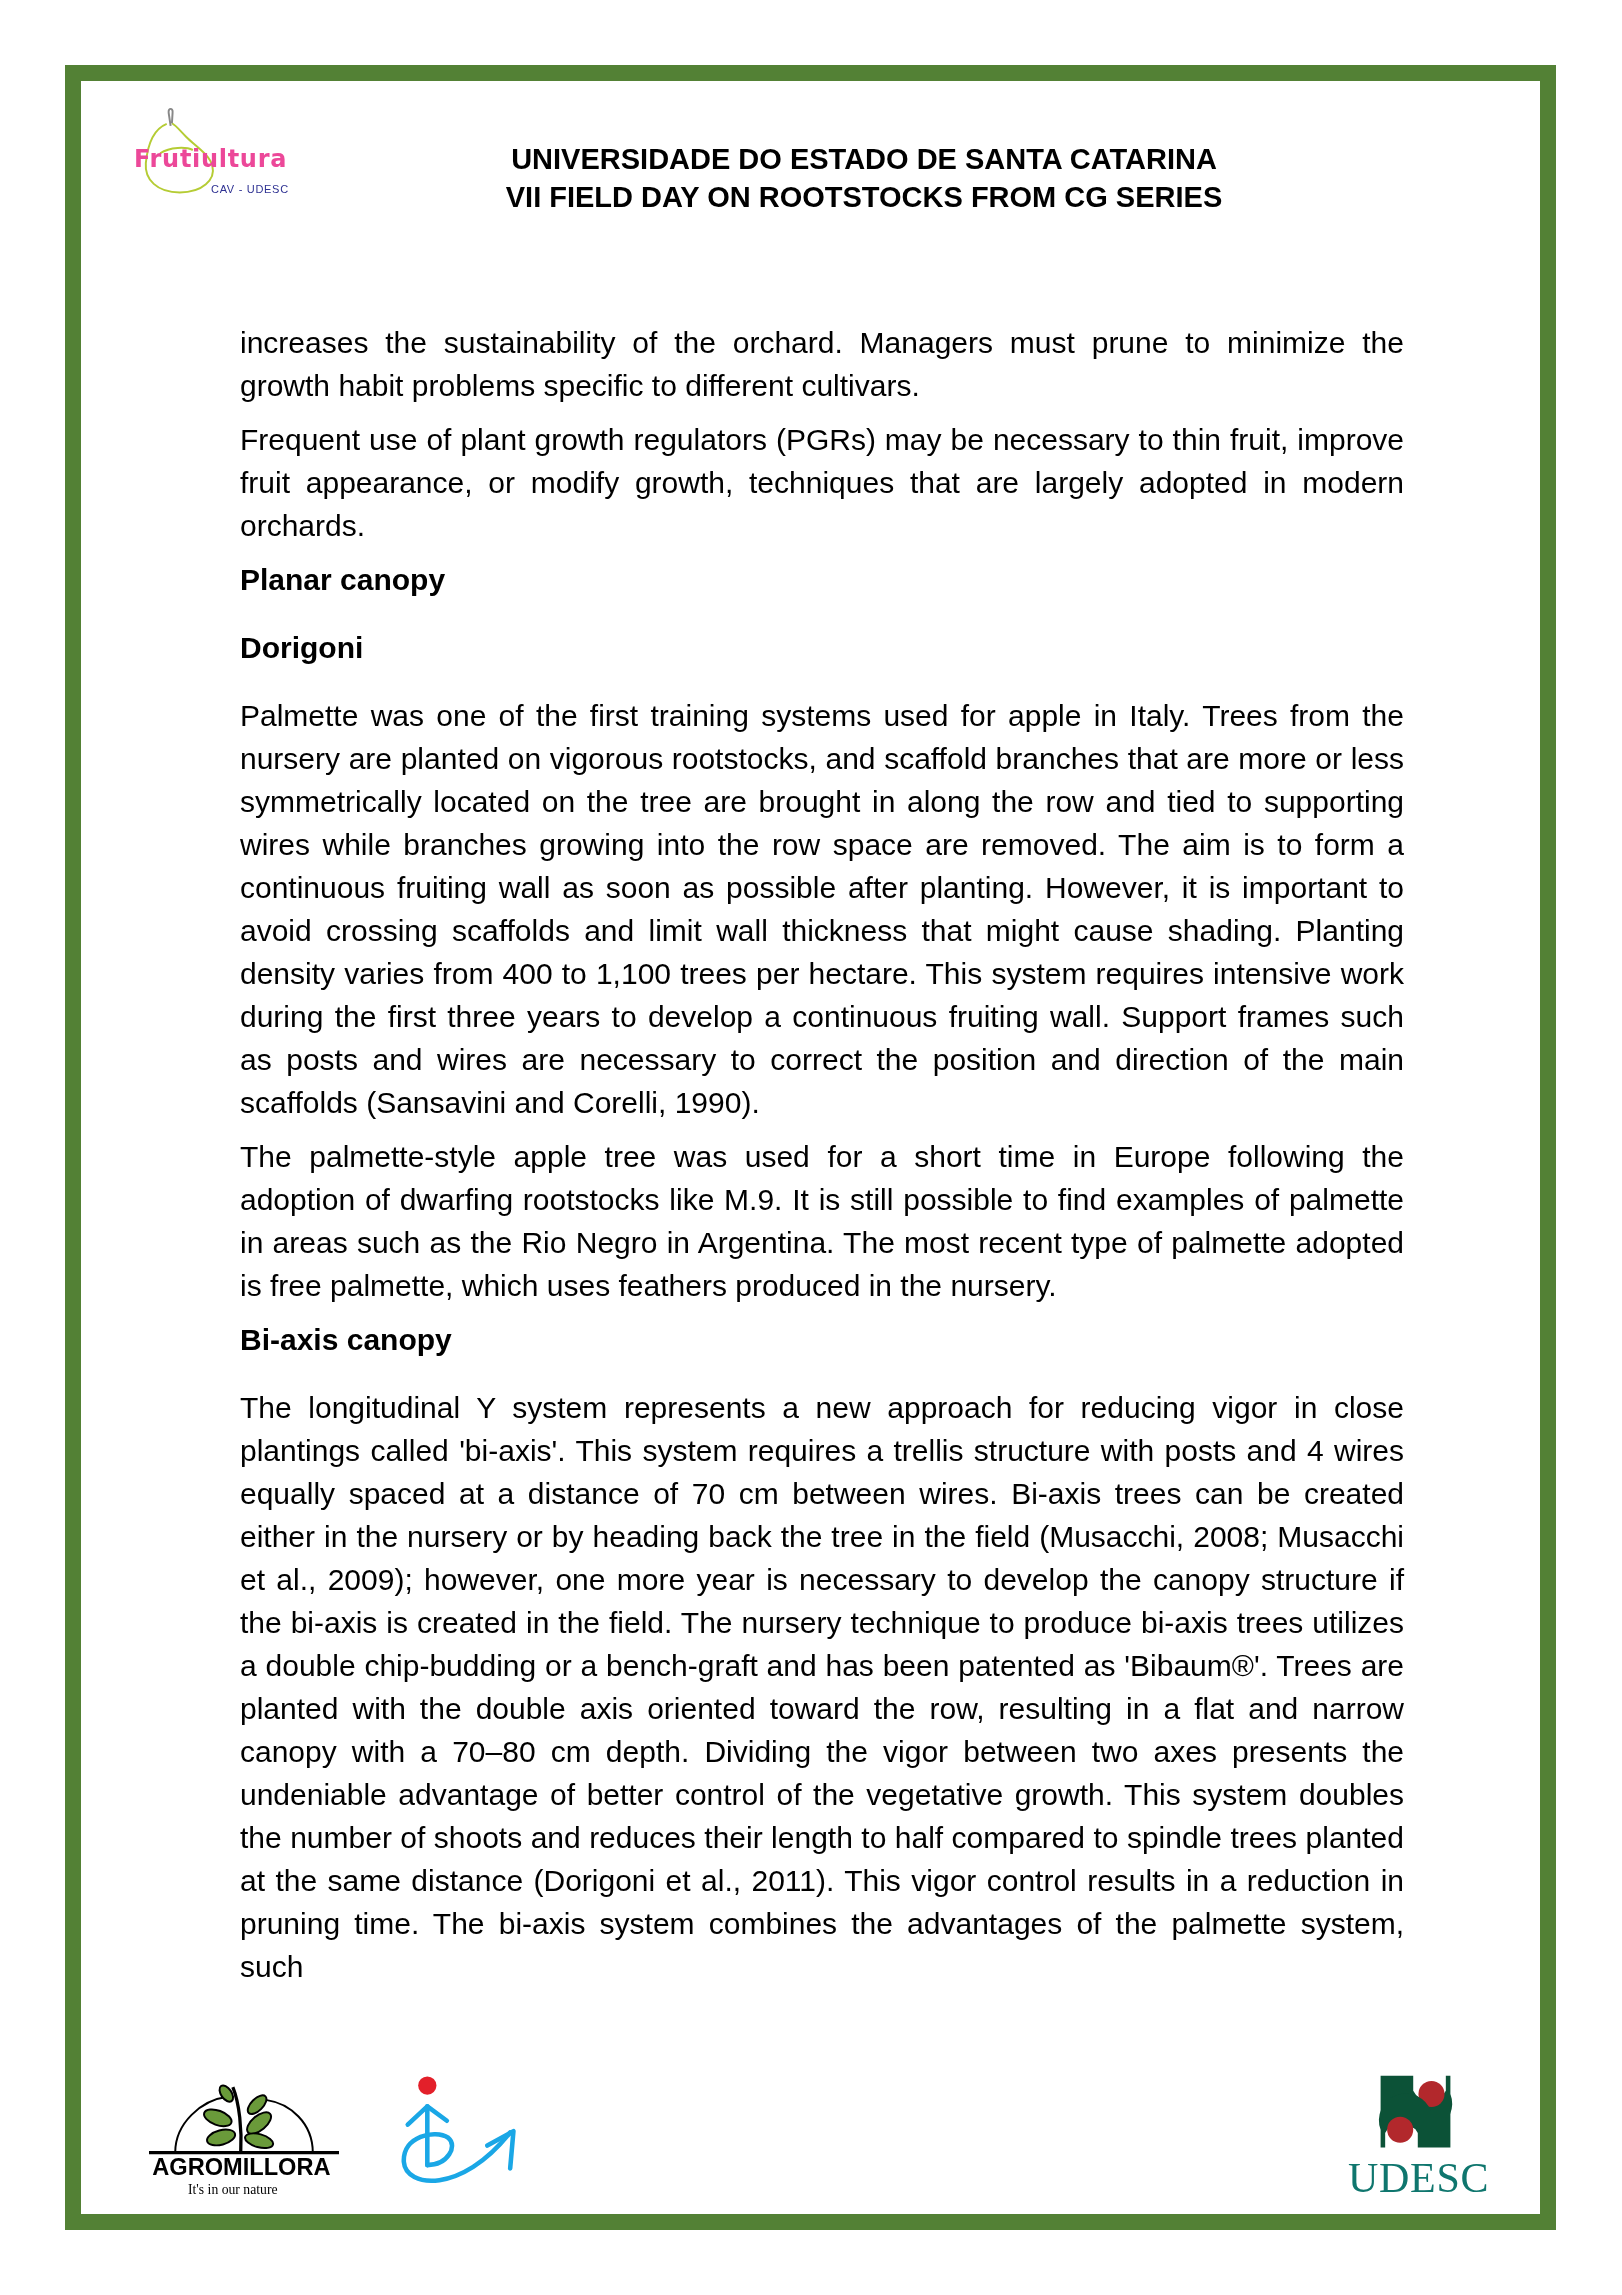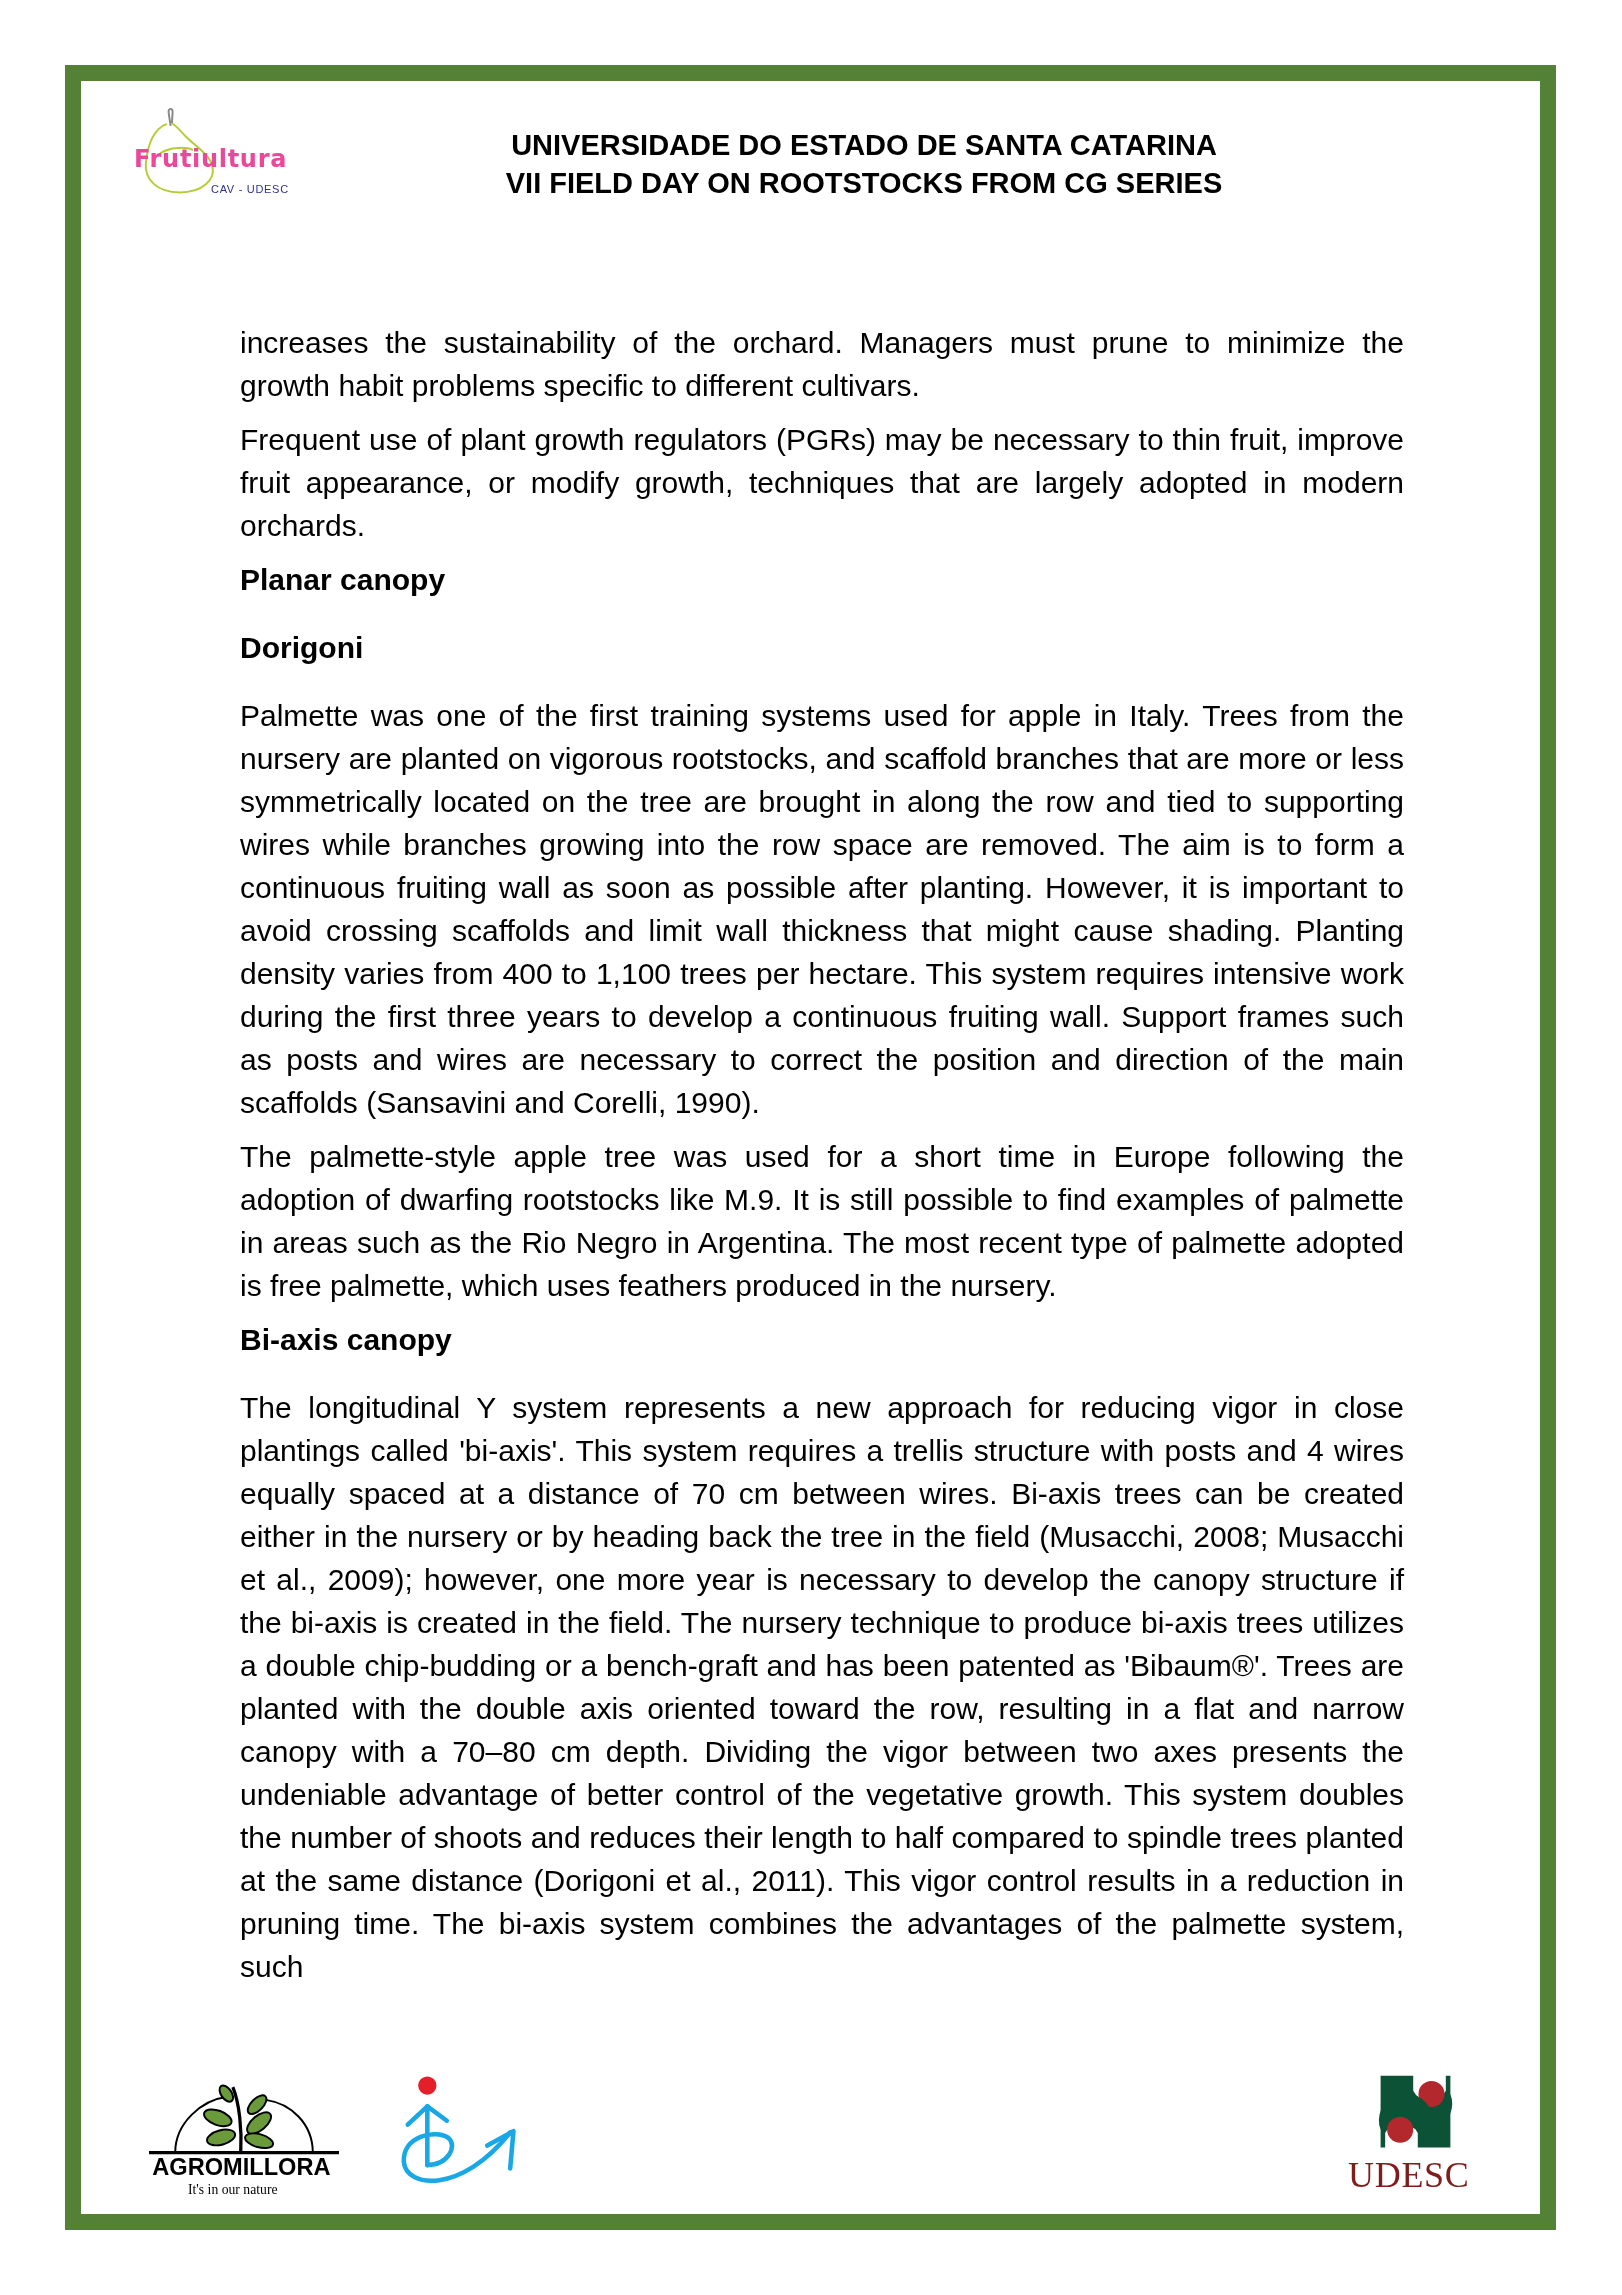--- a/index.html
+++ b/index.html
@@ -2,32 +2,32 @@
 <html style="font-size:10.5px"><head>
 <meta charset="utf-8">
 <style>
   html, body { margin: 0; padding: 0; background: #ffffff; }
   body { width: 1622px; height: 2295px; position: relative; overflow: hidden; font-family: "Liberation Sans", sans-serif; color: #000; }
   .frame { position: absolute; left: 65px; top: 65px; width: 1459px; height: 2133px; border: 16.4px solid #538135; }
   .logo-fruti { position: absolute; left: 121px; top: 101px; width: 222px; height: 98px; }
   .logo-fruti svg { position: absolute; left: 0; top: 0; }
   .fruti-word { position: absolute; left: 13px; top: 44px; font-family: "DejaVu Sans", sans-serif; font-weight: bold; font-size: 24px; color: #ec4899; letter-spacing: 0.7px; }
   .fruti-sub { position: absolute; left: 90px; top: 82px; font-family: "Liberation Sans", sans-serif; font-size: 11px; color: #2e3192; letter-spacing: 0.7px; text-align: center; }
-  .header { position: absolute; left: 393px; top: 126px; width: 942px; text-align: center; font-weight: bold; font-size: 29px; line-height: 38px; }
+  .header { position: absolute; left: 393px; top: 140px; width: 942px; text-align: center; font-weight: bold; font-size: 29px; line-height: 38px; }
   .header div { white-space: nowrap; }
   .content { position: absolute; left: 240px; top: 321px; width: 1164px; font-size: 30px; line-height: 43px; }
   .content p { margin: 0 0 11px 0; text-align: justify; }
   .content h3 { margin: 0 0 25px 0; font-size: 30px; font-weight: bold; line-height: 43px; }
   .footer-logo { position: absolute; }
   .agro { left: 149px; top: 2077px; width: 190px; height: 131px; }
   .agro-name { position: absolute; left: 3.3px; top: 77px; font-weight: bold; font-size: 23.6px; letter-spacing: 0; white-space: nowrap; }
   .agro-tag { position: absolute; left: 39px; top: 105px; font-family: "Liberation Serif", serif; font-size: 13.7px; white-space: nowrap; }
   .arrowlogo { left: 396px; top: 2067px; width: 137px; height: 131px; }
   .udesc { left: 1348px; top: 2074px; width: 150px; height: 131px; }
-  .udesc-name { position: absolute; left: 0; top: 80px; font-family: "Liberation Serif", serif; font-size: 36px; letter-spacing: 0.7px; color: #7f1d1d; }
+  .udesc-name { position: absolute; left: 0; top: 80px; font-family: "Liberation Serif", serif; font-size: 42px; letter-spacing: 0.7px; color: #0f766e; }
 </style>
 </head>
 <body>
 
 <div class="frame"></div>
 
 <div class="logo-fruti">
   <svg width="222" height="98" viewBox="0 0 340 150">
     <path d="M70 35 C 45 45, 40 75, 38 95 C 36 120, 55 140, 90 140 C 125 140, 145 120, 140 100 C 136 82, 115 70, 100 55 C 90 45, 85 38, 78 34" fill="none" stroke="#b5cc34" stroke-width="3"></path>
     <path d="M60 80 C 75 70, 100 70, 110 75" fill="none" stroke="#b5cc34" stroke-width="3"></path>

